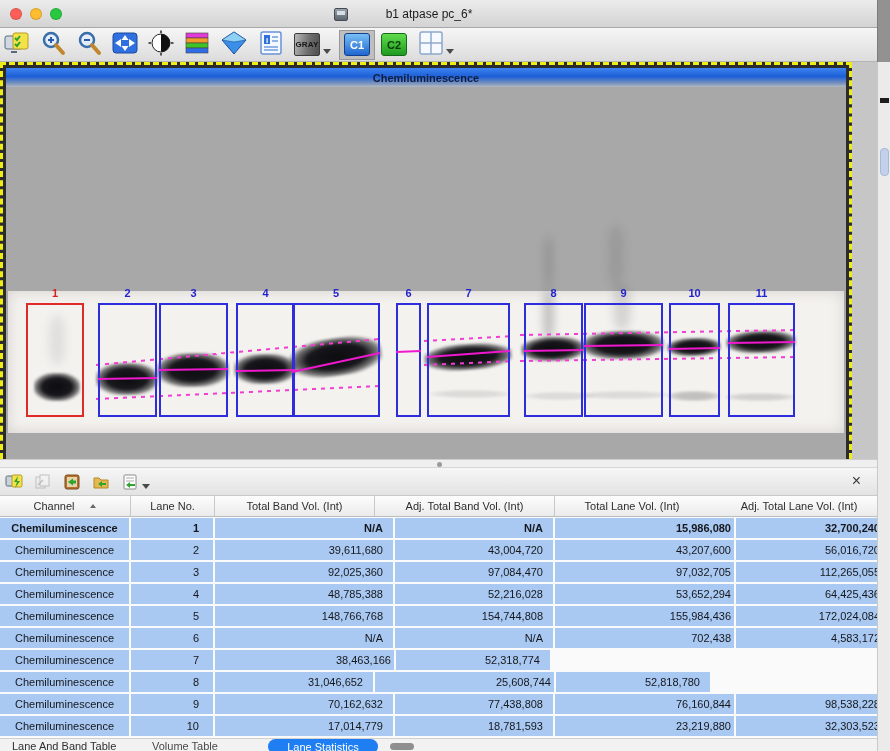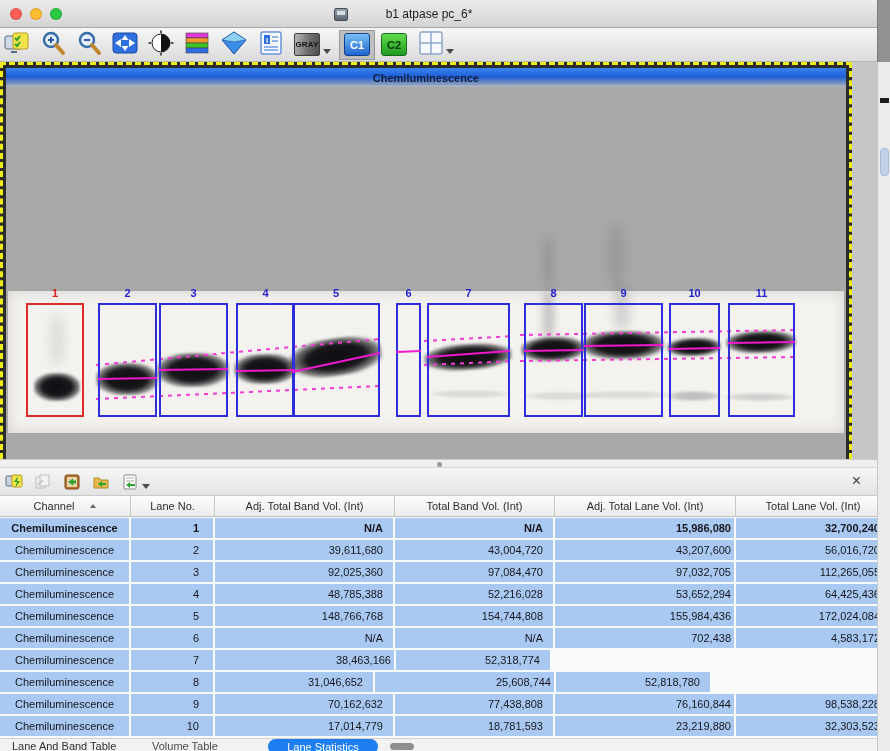--- a/index.html
+++ b/index.html
@@ -351,24 +351,24 @@
     </span>
     <span class="tclose">×</span>
   </div>
 
   <div class="thead">
     <div class="hcell c0">
       <span>Channel</span>
       <span class="sort-up"></span>
     </div>
     <div class="hcell c1w" style="justify-content:center;padding:0;">Lane No.</div>
+    <div class="hcell c3w" style="justify-content:center;padding:0;">Total Band Vol. (Int)</div>
     <div class="hcell c2w" style="justify-content:center;padding:0;">Adj. Total Band Vol. (Int)</div>
-    <div class="hcell c3w" style="justify-content:center;padding:0;">Total Band Vol. (Int)</div>
+    <div class="hcell c5w" style="justify-content:center;padding:0;border-right:none;">Total Lane Vol. (Int)</div>
     <div class="hcell c4w" style="justify-content:center;padding:0;">Adj. Total Lane Vol. (Int)</div>
-    <div class="hcell c5w" style="justify-content:center;padding:0;border-right:none;">Total Lane Vol. (Int)</div>
   </div>
 
   <div class="tbody">
       <div class="trow bold">
         <div class="tcell c0">Chemiluminescence</div>
         <div class="tcell c1w">1</div>
         <div class="tcell c2w">N/A</div>
         <div class="tcell c3w">N/A</div>
         <div class="tcell c4w">15,986,080</div>
         <div class="tcell c5w">32,700,240</div>

